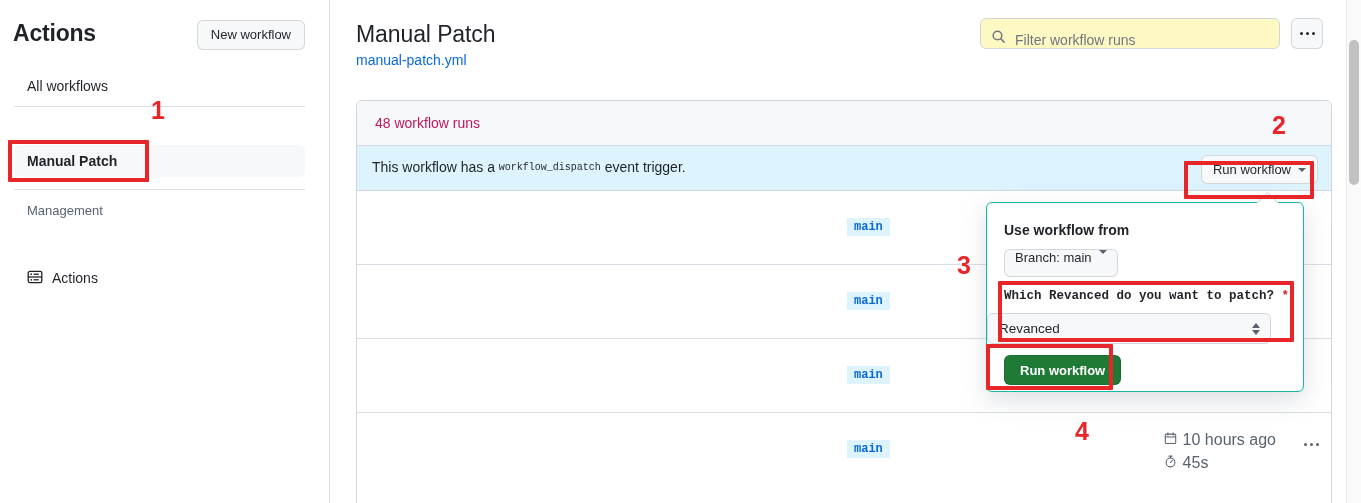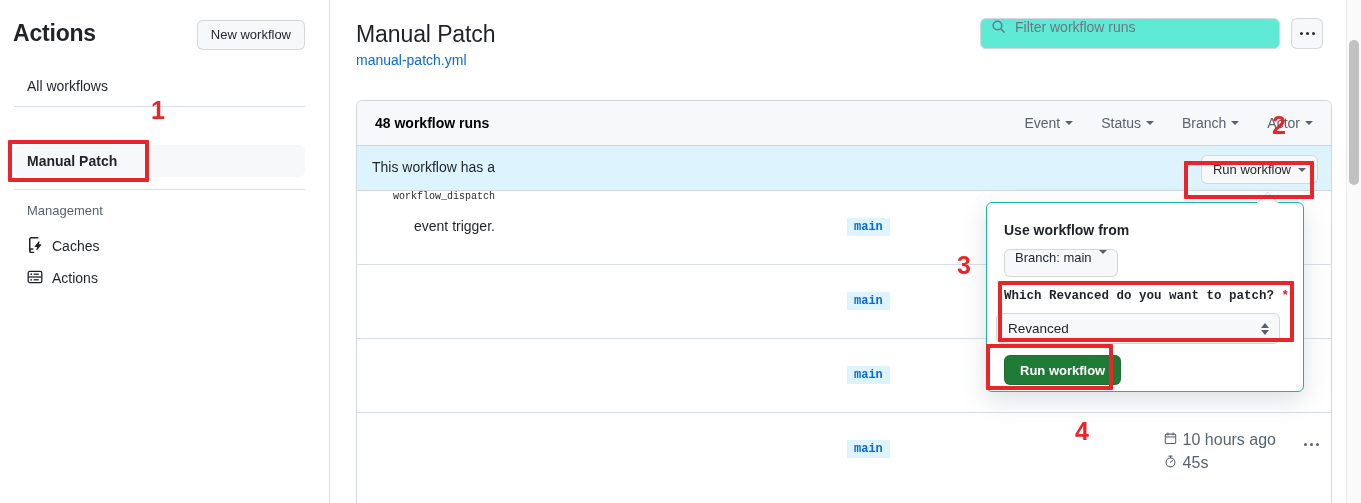--- a/index.html
+++ b/index.html
@@ -117,24 +117,24 @@
   .page-subtitle {
     position: absolute; left: 25px; top: 52px;
     font-size: 14px; color: #0969da; text-decoration: none;
     cursor: pointer;
   }
 
   .filter-input-wrap {
     position: absolute;
     left: 649px; top: 18px;
     width: 300px; height: 31px;
-    background: #5eead4;
+    background: #fef9c3;
     border: 1px solid #d0d7de;
     border-radius: 6px;
-    display: flex; align-items: flex-start;
+    display: flex; align-items: flex-end;
     padding: 0 10px;
     gap: 9px;
   }
   .filter-input-wrap .ph {
     font-size: 14px; color: #6e7781;
   }
   .kebab-btn {
     position: absolute;
     left: 960px; top: 18px;
     width: 32px; height: 31px;
@@ -161,21 +161,21 @@
   }
   .runs-header {
     position: relative;
     height: 45px;
     background: #f6f8fa;
     border-bottom: 1px solid #d0d7de;
     display: flex; align-items: center;
   }
   .runs-count {
     position: absolute; left: 18px;
-    font-size: 14px; font-weight: 700; color: #000000;
+    font-size: 14px; font-weight: 400; color: #be185d;
   }
   .filter-menus {
     position: absolute; right: 18px;
     display: flex; align-items: center; gap: 28px;
   }
   .fm {
     font-size: 14px; color: #59636e; cursor: pointer;
     display: flex; align-items: center; gap: 5px;
   }
   .caret {
@@ -187,21 +187,21 @@
 
   .dispatch-bar {
     position: relative;
     height: 45px;
     background: #ddf4ff;
     border-bottom: 1px solid #d0d7de;
   }
   .dispatch-text {
     position: absolute; left: 15px; top: 13px;
     font-size: 14px; color: #1f2328;
-    display: flex; align-items: flex-end; gap: 0; flex-direction: column;
+    display: flex; align-items: center; gap: 0;
   }
   .mono {
     font-family: "Liberation Mono", monospace;
     font-size: 10px;
     color: #1f2328;
   }
   .run-workflow-btn {
     position: absolute;
     right: 13px; top: 9px;
     height: 29px;
@@ -288,21 +288,21 @@
     display: flex; align-items: flex-start; gap: 7px;
     cursor: pointer;
   }
   .input-label {
     position: absolute; left: 17px; top: 86px;
     font-family: "Liberation Mono", monospace;
     font-size: 12.5px; font-weight: 700; color: #1f2328;
   }
   .req-star { color: #cf222e; font-weight: 700; }
   .rw-select {
-    position: absolute; left: 9px; top: 110px;
+    position: absolute; left: 0; top: 110px;
     width: 284px; height: 31px;
     background: #f6f8fa;
     border: 1px solid #d0d7de;
     border-radius: 6px;
     font-size: 13.5px; color: #1f2328;
     display: flex; align-items: center;
     padding: 0 11px;
     cursor: pointer;
   }
   .rw-select .updown {
@@ -392,29 +392,20 @@
 
 
     <div class="side-link manual">
       <span>Manual Patch</span>
     </div>
 
     <div class="side-divider d2"></div>
 
     <div class="mgmt-label">Management</div>
 
-    <div class="mgmt-item caches">
-      <span>
-        <svg width="16" height="16" viewBox="0 0 16 16" fill="#1f2328" aria-hidden="true">
-          <path d="M2 2.5A2.5 2.5 0 0 1 4.5 0h6.25a.75.75 0 0 1 0 1.5H4.5a1 1 0 0 0-1 1v9.026a2.6 2.6 0 0 1 1-.276h1.25a.75.75 0 0 1 0 1.5H4.5a1 1 0 0 0 0 2h2a.75.75 0 0 1 0 1.5h-2A2.5 2.5 0 0 1 2 13.5Z"></path>
-          <path d="M12.2 4.2a.5.5 0 0 1 .47.66l-.85 2.34h2.06a.5.5 0 0 1 .38.82l-4.1 4.86a.5.5 0 0 1-.86-.48l.85-2.35H8.1a.5.5 0 0 1-.38-.82l4.1-4.86a.5.5 0 0 1 .38-.17Z"></path>
-        </svg>
-      </span>
-      <span>Caches</span>
-    </div>
 
     <div class="mgmt-item runners">
       <span>
         <svg width="16" height="16" viewBox="0 0 16 16" fill="none" stroke="#1f2328" stroke-width="1.3" aria-hidden="true">
           <rect x="1.2" y="2.4" width="13.6" height="11.2" rx="1.6"></rect>
           <line x1="1.2" y1="8" x2="14.8" y2="8"></line>
           <circle cx="4.2" cy="5.2" r="0.85" fill="#1f2328" stroke="none"></circle>
           <line x1="6.6" y1="5.2" x2="11.8" y2="5.2"></line>
           <circle cx="4.2" cy="10.8" r="0.85" fill="#1f2328" stroke="none"></circle>
           <line x1="6.6" y1="10.8" x2="11.8" y2="10.8"></line>
@@ -442,38 +433,20 @@
     <div class="kebab-btn">
       <i></i>
         <i></i>
         <i></i>
     </div>
 
     <div class="runs-box">
 
       <div class="runs-header">
         <div class="runs-count">48 workflow runs</div>
-        <div class="filter-menus">
-          <div class="fm">
-            <span>Event</span>
-            <span class="caret"></span>
-          </div>
-          <div class="fm">
-            <span>Status</span>
-            <span class="caret"></span>
-          </div>
-          <div class="fm">
-            <span>Branch</span>
-            <span class="caret"></span>
-          </div>
-          <div class="fm">
-            <span>Actor</span>
-            <span class="caret"></span>
-          </div>
-        </div>
       </div>
 
       <div class="dispatch-bar">
         <div class="dispatch-text">
           <span>This workflow has a</span>
           <span>&nbsp;</span>
           <span class="mono">workflow_dispatch</span>
           <span>&nbsp;</span>
           <span>event trigger.</span>
         </div>

